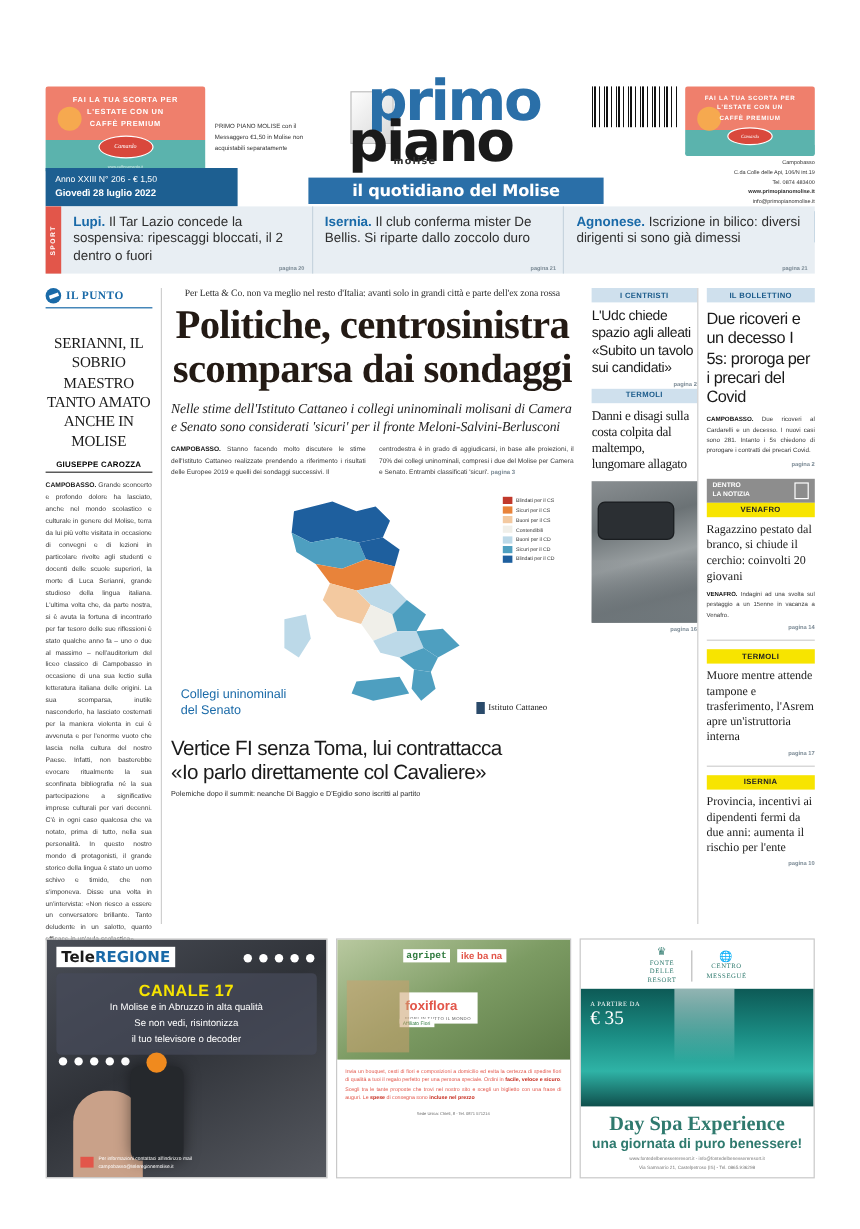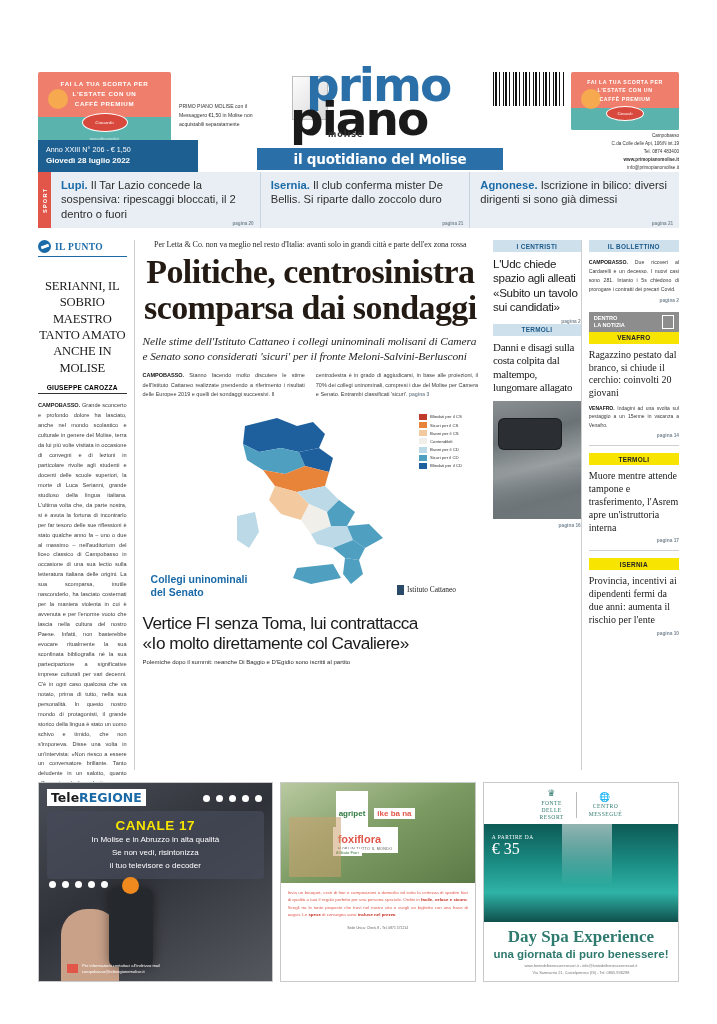--- a/index.html
+++ b/index.html
@@ -106,21 +106,21 @@
   .two-col p b { color:#111; font-weight:bold; }
   .pag-inline { font-weight:bold; color:#7b8a95; font-size:5px; }
 
   
   .map-zone { position:relative; height:205px; margin-top:6px; }
   .italy-map { position:absolute; left:50px; top:2px; }
   .legend { position:absolute; right:16px; top:8px; }
   .legend-row { display:flex; align-items:center; gap:3px; margin-bottom:2.2px; }
   .legend-sw { width:8px; height:6px; display:inline-block; }
   .legend-lb { font-size:4.3px; color:#333; }
-  .map-cap { position:absolute; left:8px; bottom:12px; font-size:10.5px; font-weight:bold; color:#1a6aa8;
+  .map-cap { position:absolute; left:8px; bottom:12px; font-size:10.5px; font-weight:normal; color:#1a6aa8;
      line-height:1.22; }
   .cattaneo { position:absolute; right:22px; bottom:16px; font-family:"Liberation Serif",serif;
      font-size:7.4px; color:#222; display:flex; align-items:center; gap:3px;}
   .cat-ico { width:7px;height:10px;background:#2a4a6a; }
 
   .hl2 { font-size:17.2px; line-height:1.2; color:#1a1a1a; margin-top:2px; letter-spacing:-.5px;}
   .hl2-sub { font-size:6px; margin-top:5px; color:#2a2a2a; }
 
   
   .col-box { width:110px; padding-left:7px; }
@@ -173,21 +173,21 @@
      background:#c9a189; }
   .ad1 .mailbar { position:absolute; left:28px; bottom:6px; right:12px; display:flex; gap:4px; align-items:center;}
   .ad1 .mailbar .env { width:11px;height:9px;background:#e2564a;}
   .ad1 .mailbar p { font-size:4.1px; color:#fff; line-height:1.5;}
 
   .ad2 { width:204px; background:#fff; }
   .ad2 .topimg { height:100px; background:linear-gradient(150deg,#b9c9a0,#7c9b63 50%,#5c7a46);
      position:relative; overflow:hidden;}
   .ad2 .topimg:after{content:"";position:absolute;left:8px;bottom:6px;width:52px;height:60px;background:#caa06d;opacity:.55;}
   .ad2 .brands { position:absolute; left:55px; top:8px; display:flex; gap:6px; align-items:center;}
-  .ad2 .agri { font-size:8px; font-weight:bold; color:#2f7a3e; background:#fff; padding:18px 3px;}
+  .ad2 .agri { font-size:8px; font-weight:bold; color:#2f7a3e; background:#fff; padding:1px 3px;font-family:Liberation Mono, monospace;}
   .ad2 .ikeba { font-size:8px; font-weight:bold; color:#e2564a; background:#fff; padding:1px 3px;}
   .ad2 .foxi { position:absolute; left:52px; top:44px; background:#fff; padding:2px 5px;}
   .ad2 .foxi b { font-size:11px; color:#e2564a; }
   .ad2 .foxi p { font-size:3.6px; color:#555; letter-spacing:.4px;}
   .ad2 .affil { position:absolute; left:52px; top:66px; font-size:4.2px; color:#2f7a3e; background:#fff; padding:1px 3px;}
   .ad2 .copy { padding:6px 7px; font-size:4.4px; line-height:1.65; color:#e2564a; text-align:justify;}
   .ad2 .copy b { color:#c62b1e; }
   .ad2 .foot { font-size:3.4px; color:#666; text-align:center; padding:2px;}
 
   .ad3 { width:204px; background:#fff; display:flex; flex-direction:column;}
@@ -379,38 +379,39 @@
           <div>del Senato</div>
         </div>
         <div class="cattaneo">
           <i class="cat-ico"></i>
           <span>Istituto Cattaneo</span>
         </div>
       </div>
 
       <div class="hl2">
         <div>Vertice FI senza Toma, lui contrattacca</div>
-        <div>«Io molto direttamente col Cavaliere»</div>
+        <div>«Io parlo direttamente col Cavaliere»</div>
       </div>
       <div class="hl2-sub">Polemiche dopo il summit: neanche Di Baggio e D'Egidio sono iscritti al partito</div>
     </div>
 
     <div class="col-box">
       <div class="kicker k-blue">I CENTRISTI</div>
       <div class="box-hl">L'Udc chiede spazio agli alleati «Subito un tavolo sui candidati»</div>
       <div class="box-pag">pagina 2</div>
 
       <div class="kicker k-blue">TERMOLI</div>
       <div class="box-hl serif">Danni e disagi sulla costa colpita dal maltempo, lungomare allagato</div>
       <div class="flood-img"></div>
       <div class="box-pag">pagina 16</div>
     </div>
 
     <div class="col-right">
       <div class="kicker k-blue">IL BOLLETTINO</div>
+      <div class="boll-hl">Due ricoveri e un decesso I 5s: proroga per i precari del Covid</div>
       <div class="boll-body"><b>CAMPOBASSO.</b><span> Due ricoveri al Cardarelli e un decesso. I nuovi casi sono 281. Intanto i 5s chiedono di prorogare i contratti dei precari Covid.</span></div>
       <div class="box-pag">pagina 2</div>
 
       <div class="dentro">
         <span>
           <span style="display:block">DENTRO</span>
           <span style="display:block">LA NOTIZIA</span>
         </span>
         <i class="pico"></i>
       </div>

